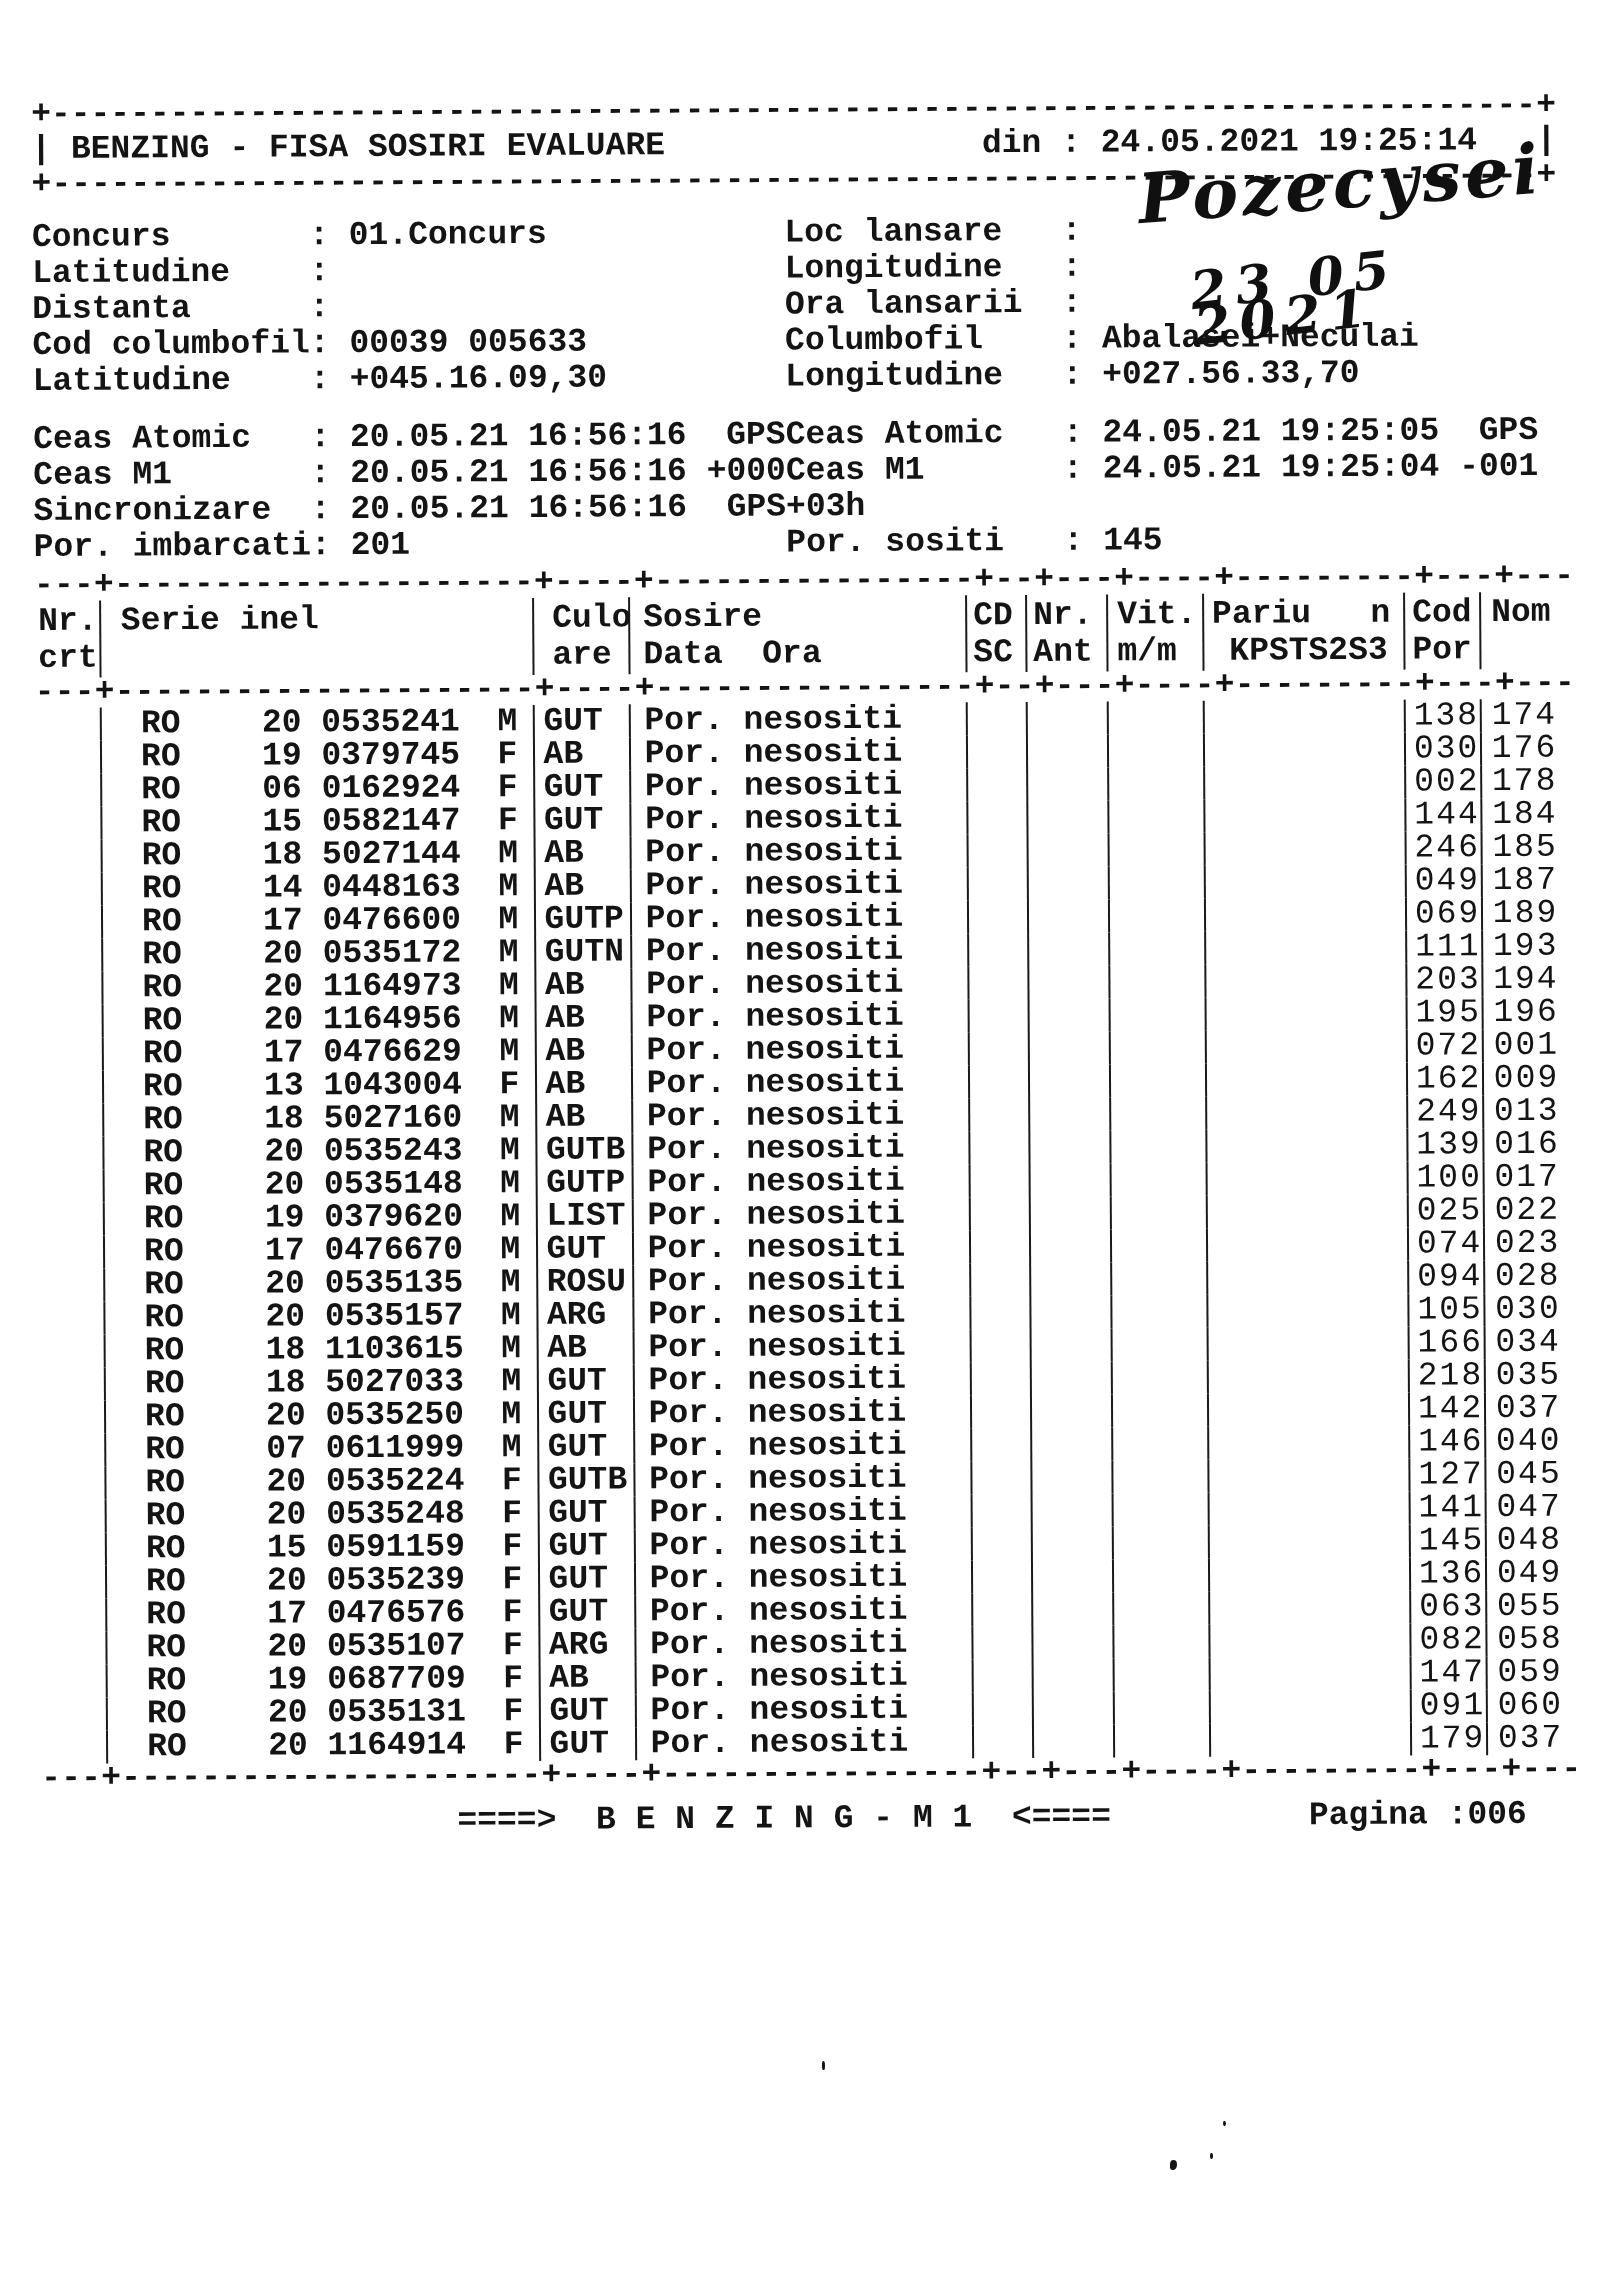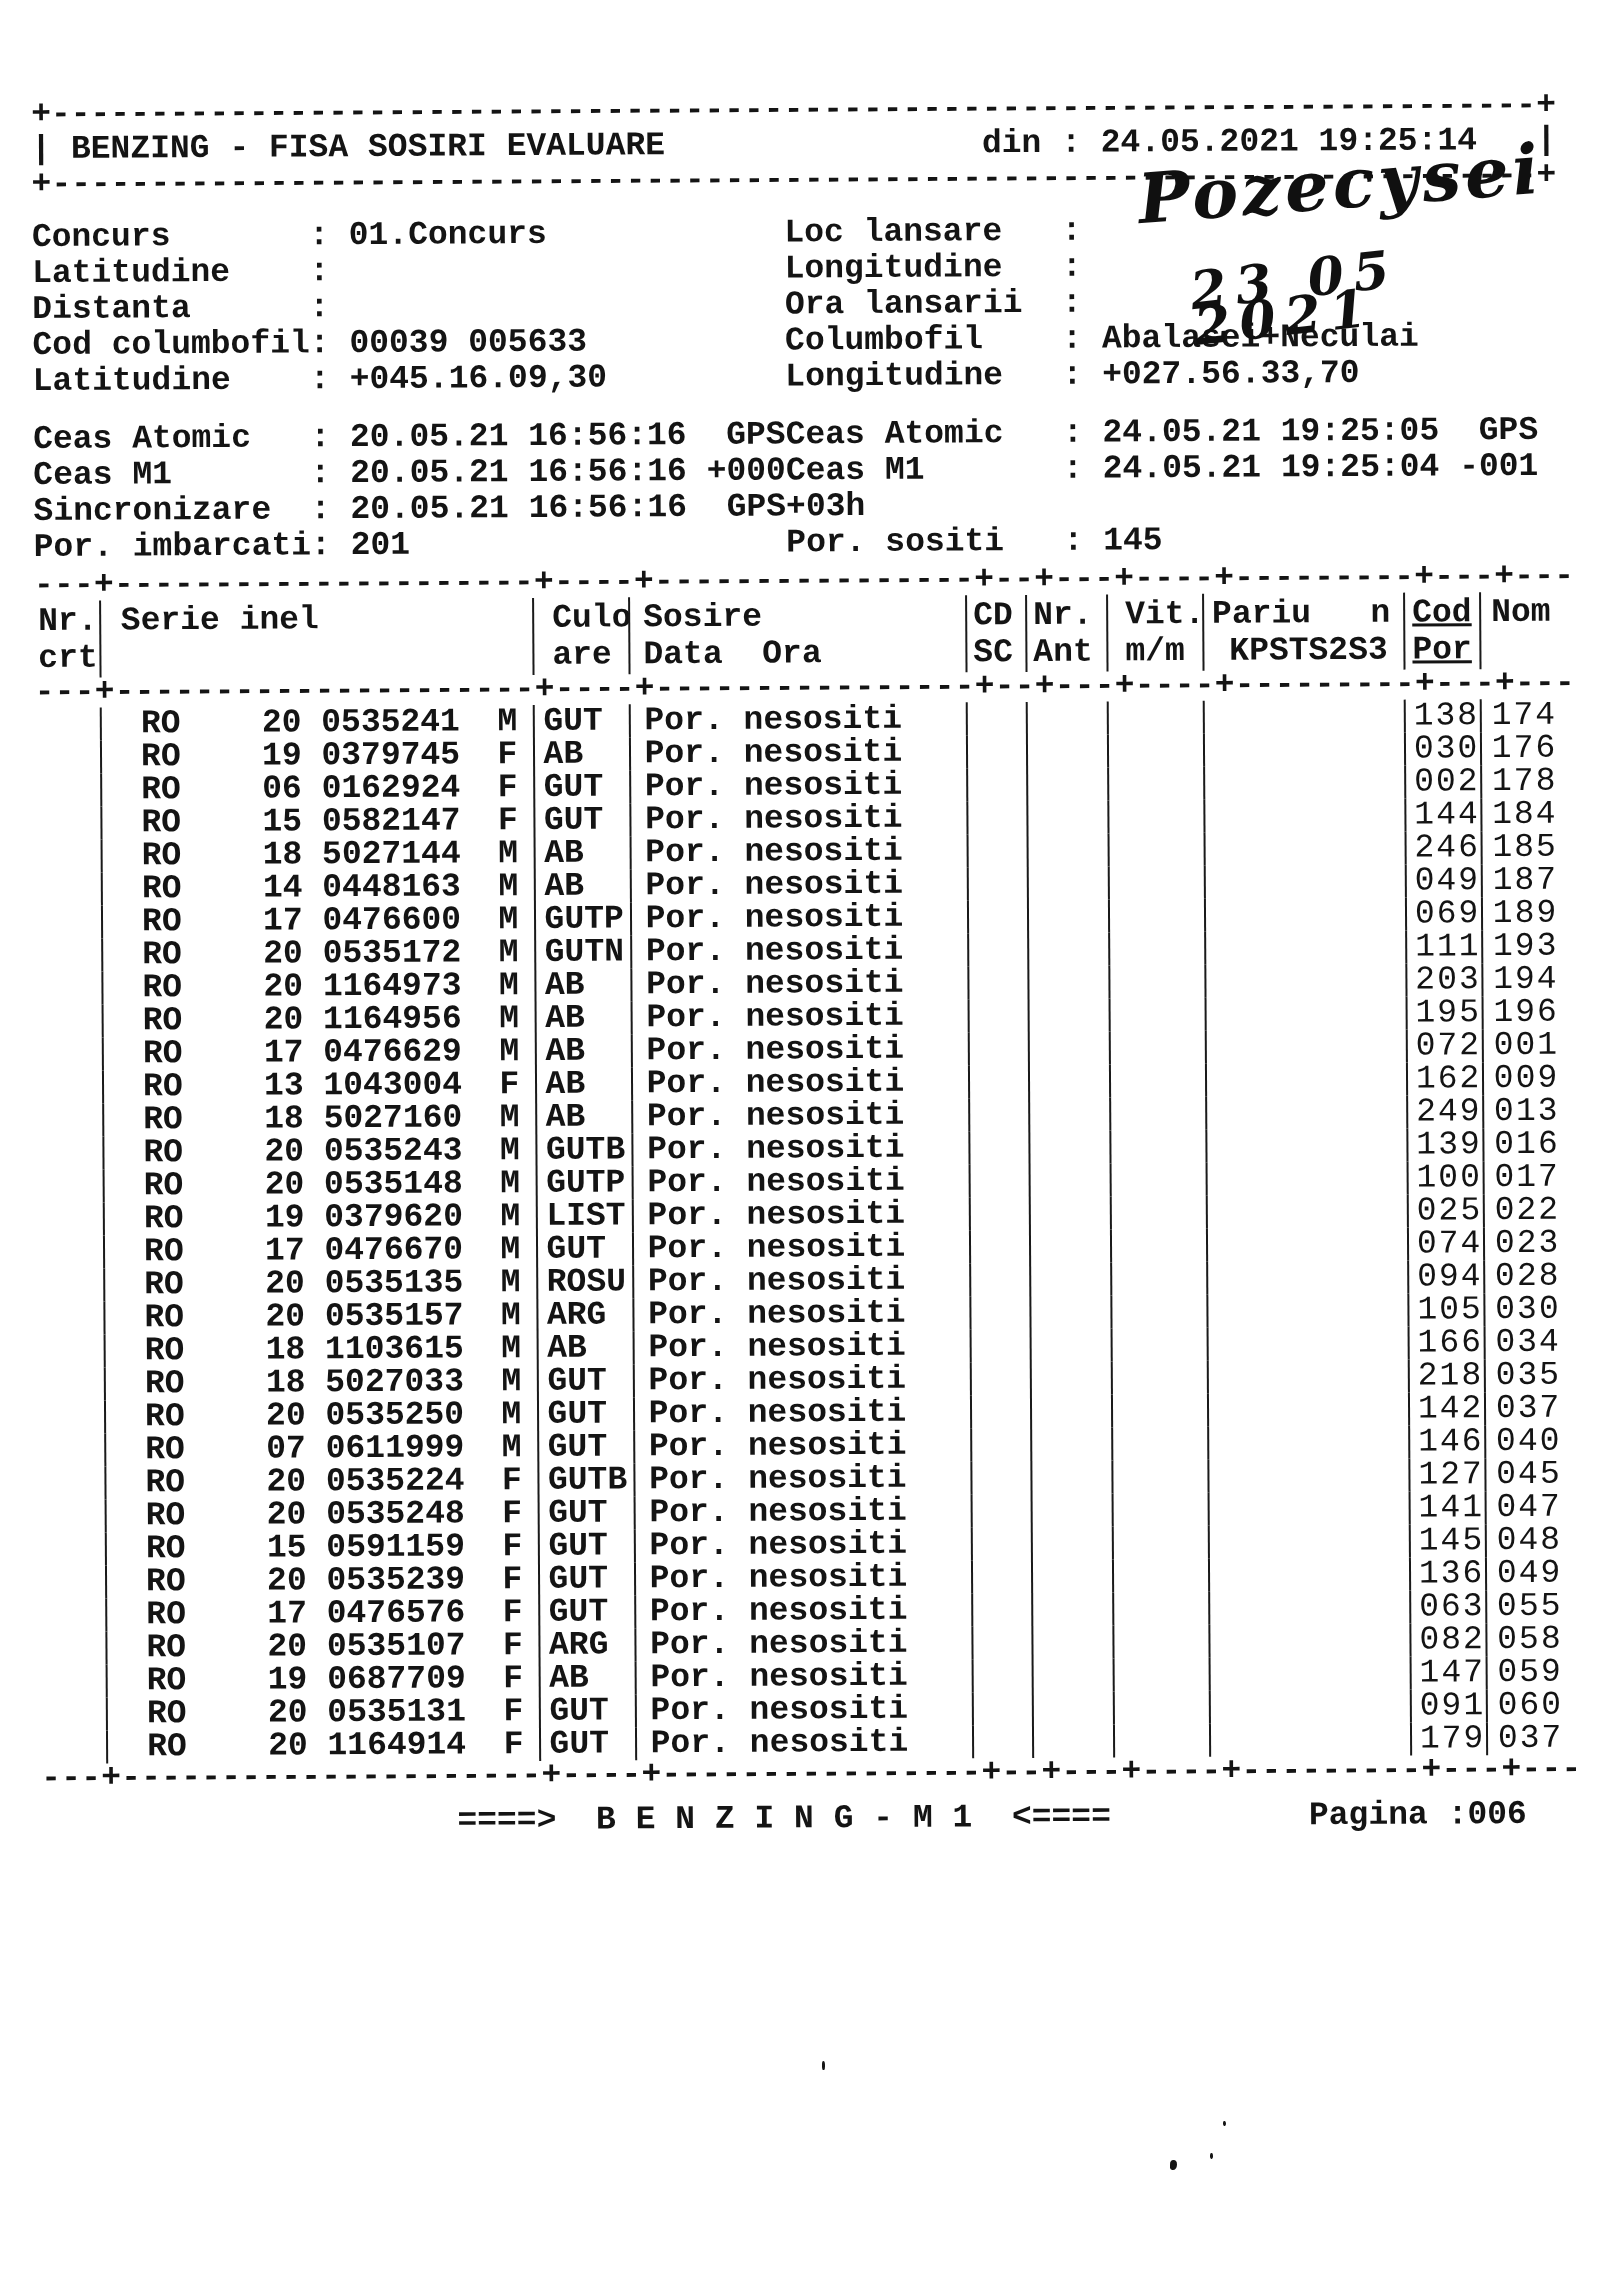--- a/index.html
+++ b/index.html
@@ -29,22 +29,22 @@
   }
   .thead .th { height:77px; padding-top:1.3px; }
   .th div { line-height:37px; white-space:pre; }
   .bl { border-left:2.6px solid #1a1a1a; }
   .tbody { grid-auto-rows:33px; }
   .td { white-space:pre; line-height:33px; height:33px; overflow:visible; }
   
   .h-nr { padding-left:3.9px; }     .h-serie { padding-left:19.6px; }
   .h-culoare { padding-left:18px; } .h-sosire { padding-left:13px; }
   .h-cd { padding-left:5.9px; }     .h-ant { padding-left:5.9px; }
-  .h-vit { padding-left:17px; }    .h-pariu { padding-left:7.9px; }
-  .h-cod { padding-left:7px;text-decoration:underline; }   .h-nom { padding-left:10px; }
+  .h-vit { padding-left:9px; }    .h-pariu { padding-left:7.9px; }
+  .h-cod { padding-left:7px; }   .h-nom { padding-left:10px; }
   .h-pariu .l2 { padding-left:17px; }
   
   .td-serie { position:relative; }
   .td-serie .ctry { position:absolute; left:39px; }
   .td-serie .ring { position:absolute; left:160px; }
   .td-serie .sx   { position:absolute; right:15.7px; }
   .td-culoare { padding-left:8.5px; }
   .td-sosire  { padding-left:13.7px; }
   .td-cod { padding-left:7.9px; }
   .td-nom { padding-left:9.8px; }

